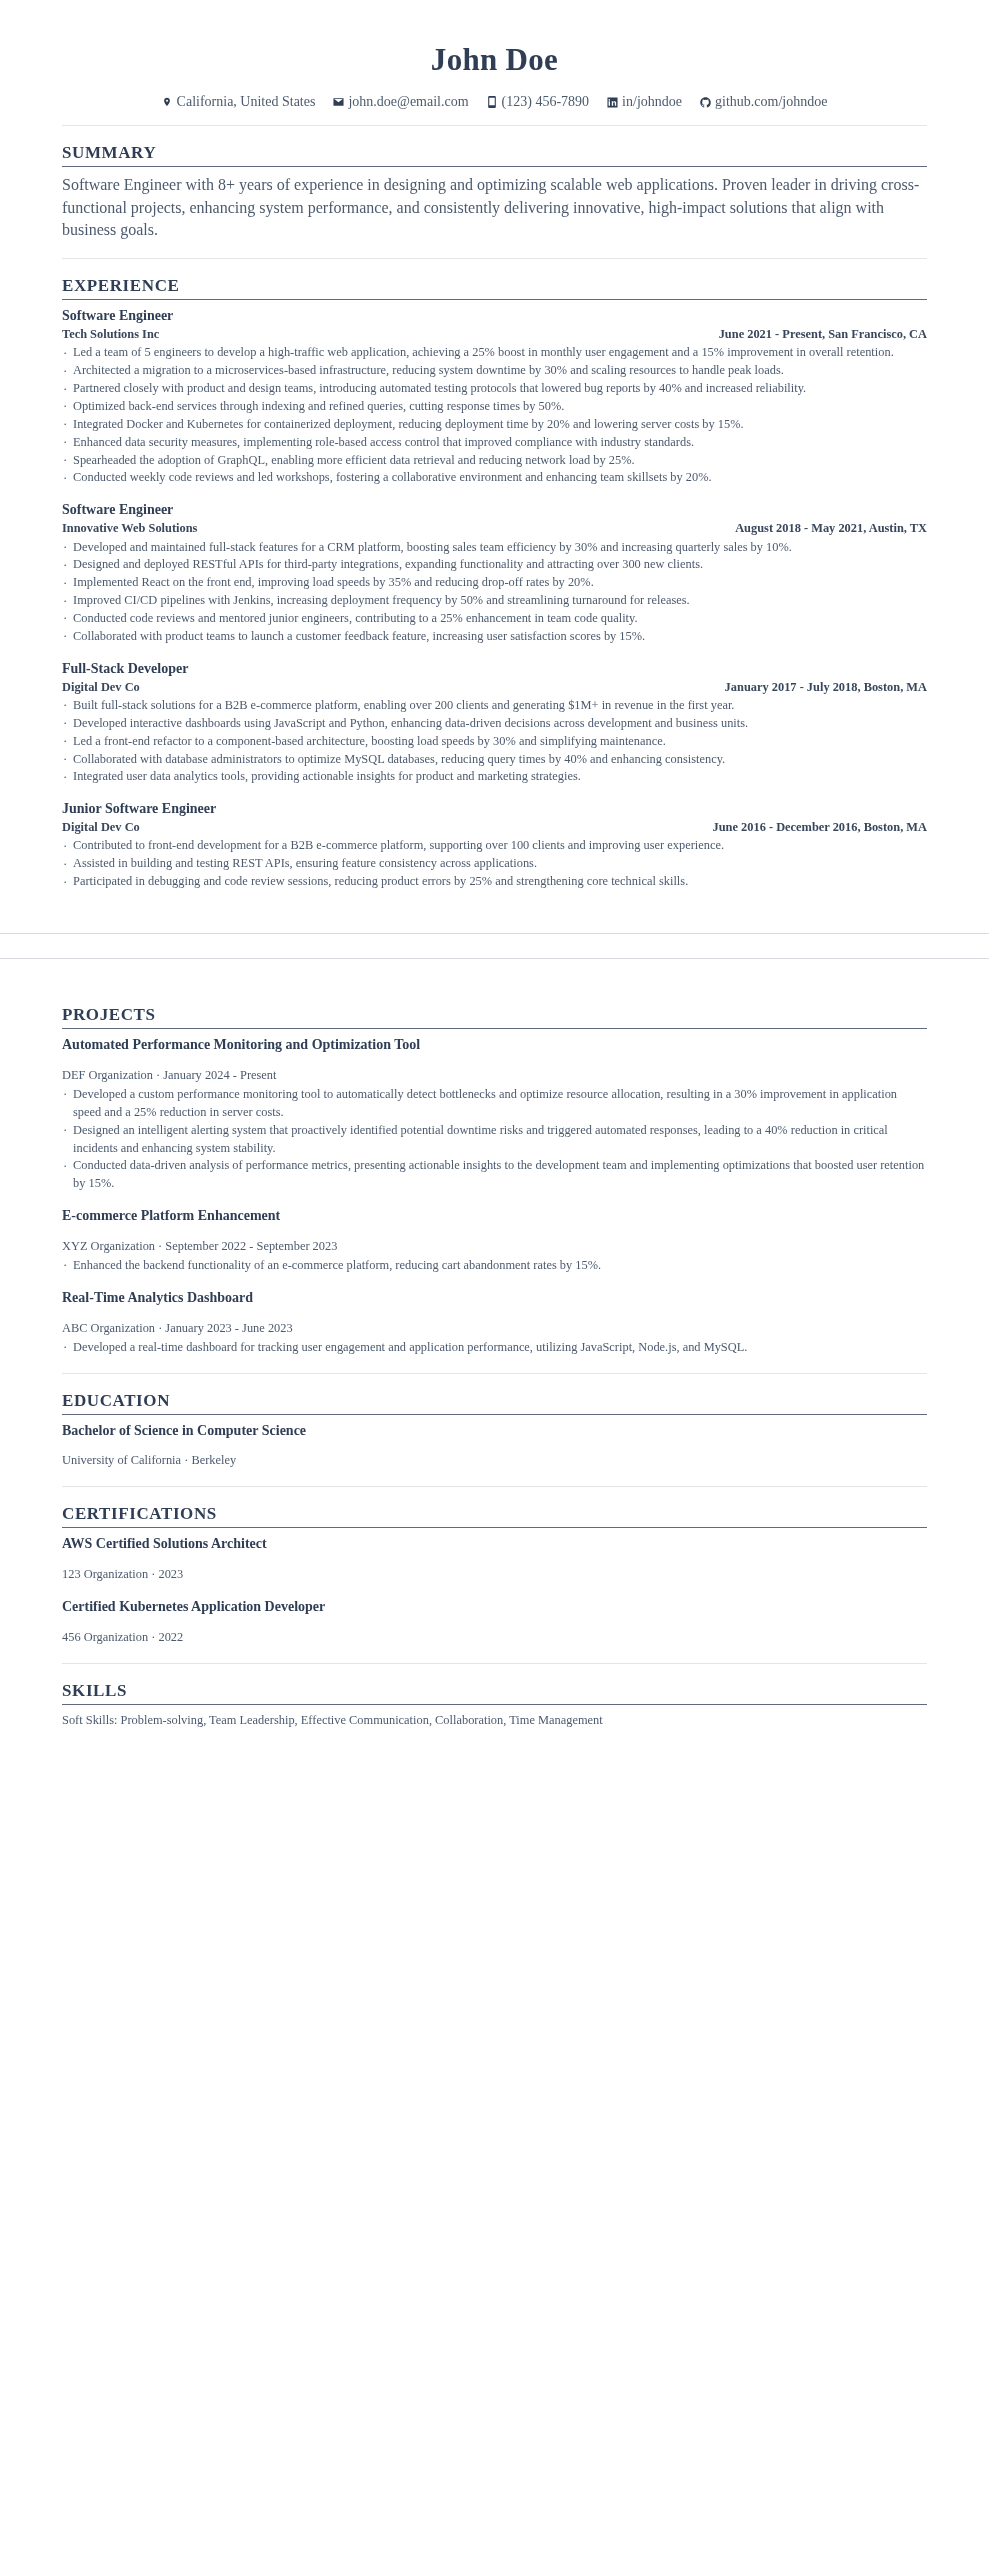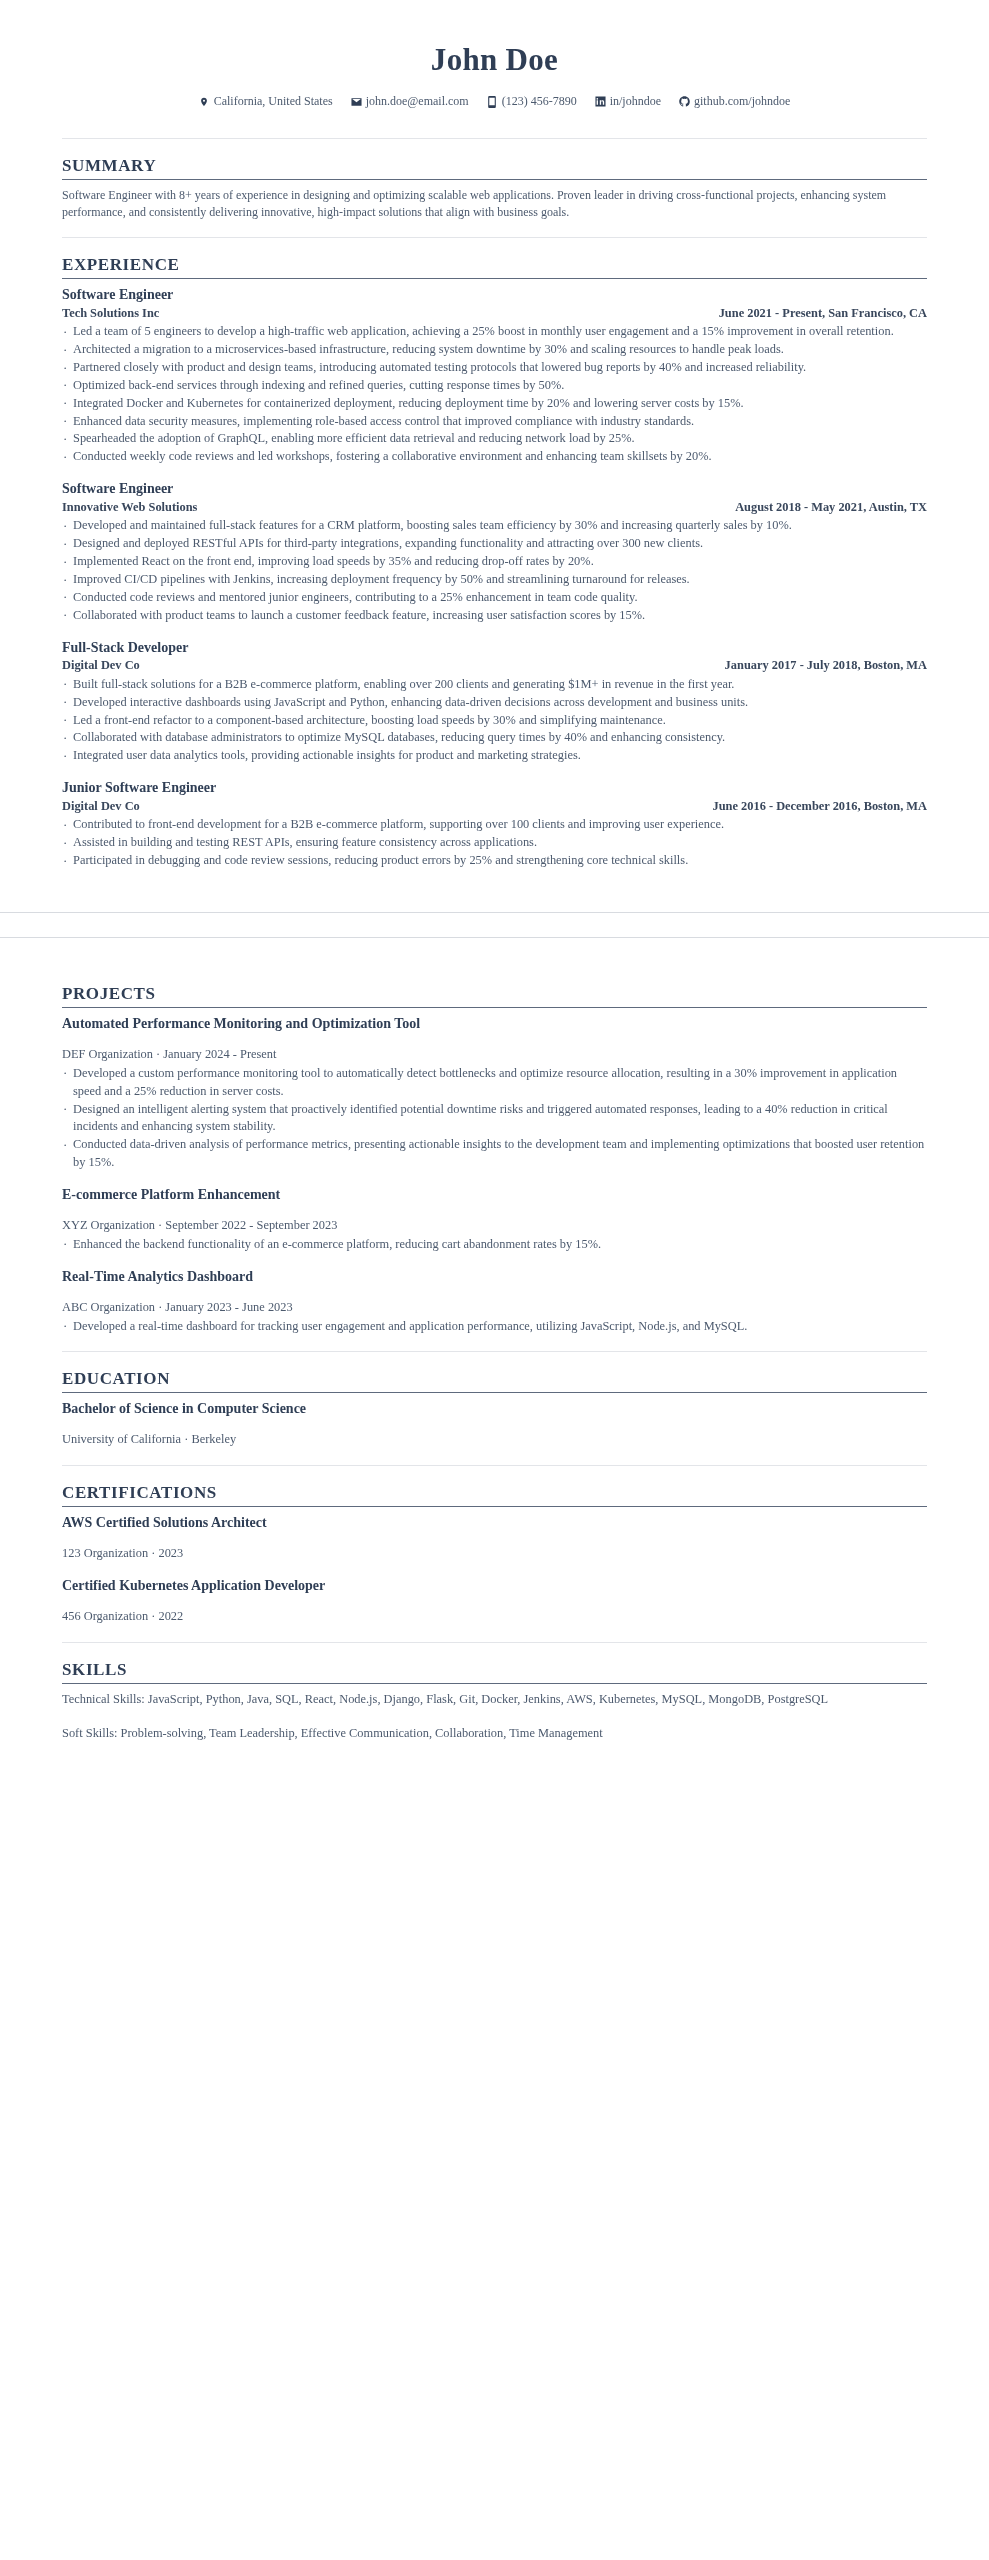--- a/index.html
+++ b/index.html
@@ -37,23 +37,23 @@
     color: #2f3e55;
     margin: 0 0 16px 0;
     font-family: "Liberation Serif", "DejaVu Serif", serif;
   }
   .contact-row {
     display: flex;
     justify-content: center;
     align-items: center;
     flex-wrap: wrap;
     gap: 0;
-    font-size: 12px;
-    color: #4c5a6e;
-    margin-bottom: 29px;
+    font-size: 14px;
+    color: #4c5a6e;
+    margin-bottom: 15px;
   }
   .contact-item {
     display: inline-flex;
     align-items: center;
     gap: 4px;
     margin: 0 9px;
     white-space: nowrap;
   }
   .contact-item .ico {
     display: inline-flex;
@@ -82,21 +82,21 @@
     border-top: 1.6px solid #5e6a7d;
     margin: 0 0 7px 0;
   }
   .section-divider {
     border: 0;
     border-top: 1px solid #e3e5e9;
     margin: 16px 0 17px 0;
   }
 
   .summary-text {
-    font-size: 12px;
+    font-size: 16px;
     line-height: 1.42;
     color: #4c5a6e;
     margin: 0;
   }
 
   
   .entry { margin-bottom: 14px; }
   .entry:last-child { margin-bottom: 2px; }
   .entry-title {
     font-size: 14px;
@@ -347,16 +347,15 @@
       <div class="entry-title">Certified Kubernetes Application Developer</div>
       <div class="entry-sub">456 Organization  ·  2022</div>
     </div>
   </section>
 
   <hr class="section-divider">
 
   <section class="section">
     <h2 class="section-title">SKILLS</h2>
     <hr class="section-rule">
-    <p class="skills-line">Technical Skills: JavaScript, Python, Java, SQL, React, Node.js, Django, Flask, Git, Docker, Jenkins, AWS, Kubernetes, MySQL, MongoDB, PostgreSQL</p>
     <p class="skills-line">Soft Skills: Problem-solving, Team Leadership, Effective Communication, Collaboration, Time Management</p>
   </section>
 </div>
 
 </body></html>

